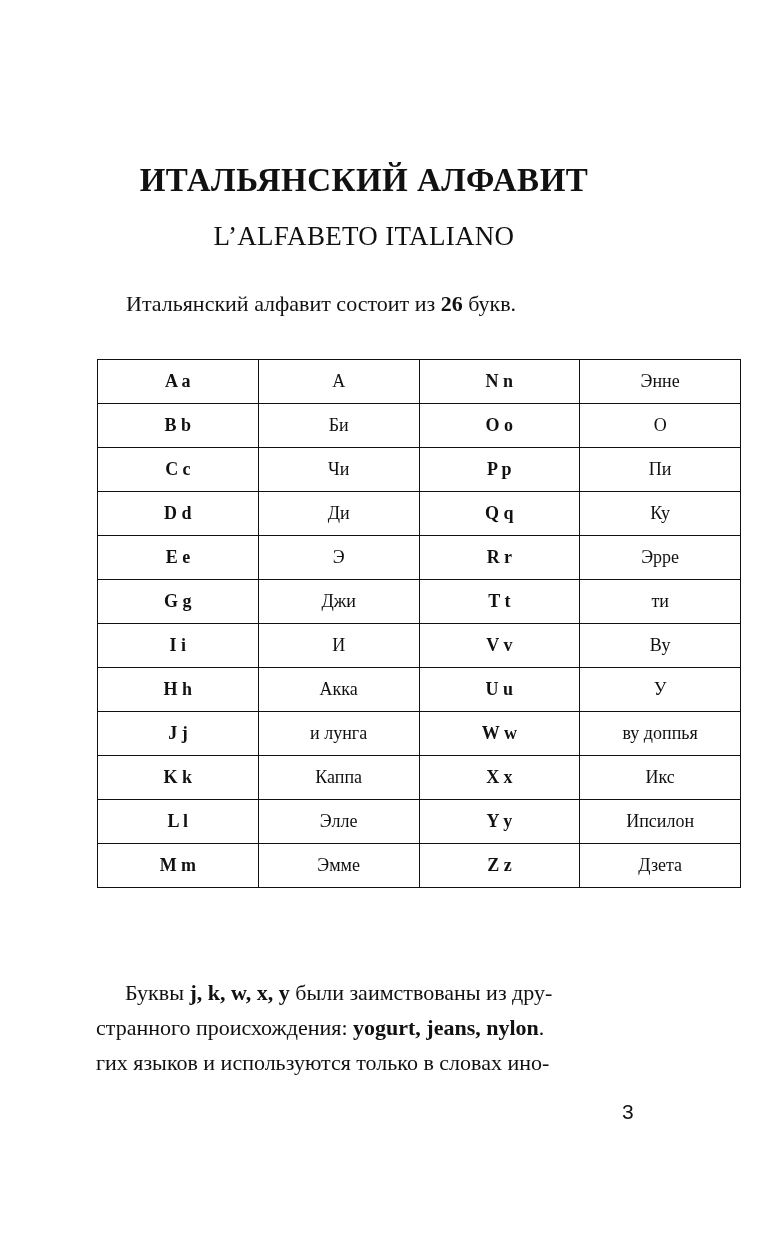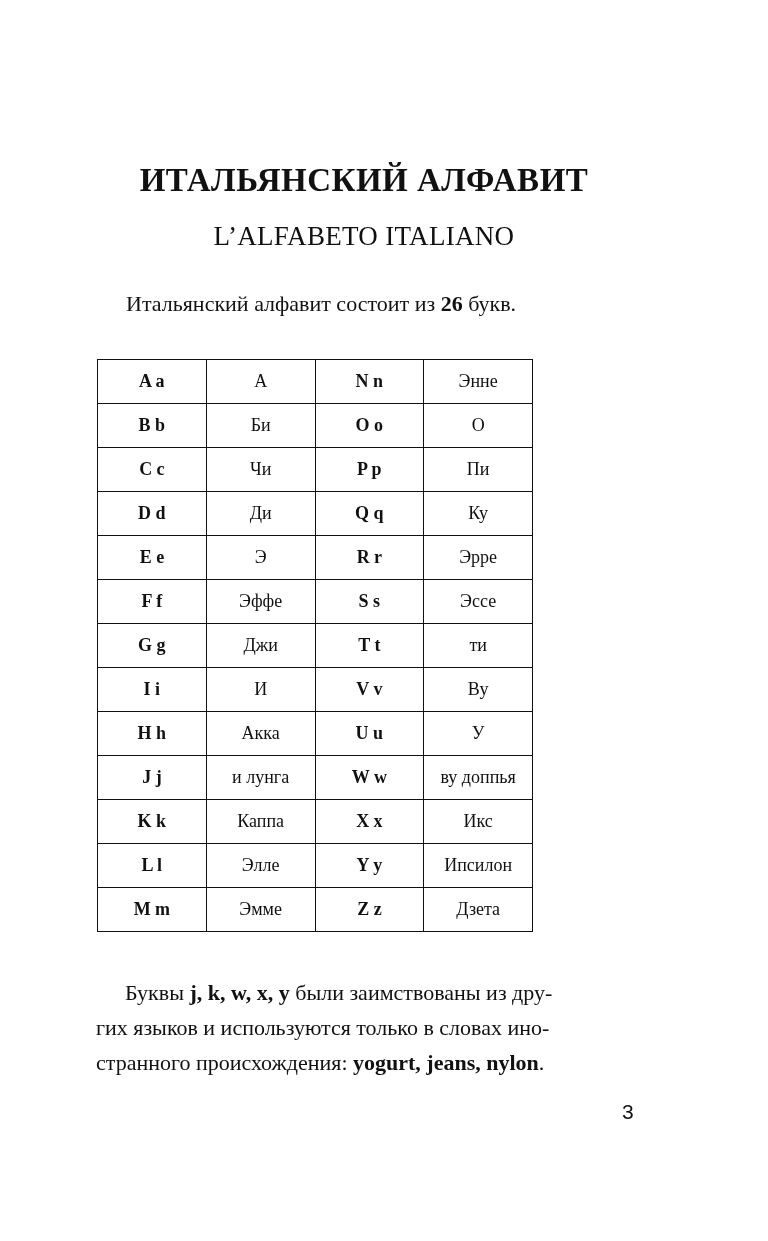--- a/index.html
+++ b/index.html
@@ -3,21 +3,21 @@
 <meta charset="utf-8">
 <style>
   html, body { margin: 0; padding: 0; background: #ffffff; }
   body { width: 768px; height: 1241px; position: relative; overflow: hidden;
          font-family: "Liberation Serif", serif; color: #111; }
   .title1 { position: absolute; top: 162px; left: 0; width: 728px; text-align: center;
             font-weight: bold; font-size: 33px; letter-spacing: 0.5px; }
   .title2 { position: absolute; top: 221px; left: 0; width: 728px; text-align: center;
             font-weight: normal; font-size: 27px; letter-spacing: 0.3px; }
   .intro { position: absolute; top: 291px; left: 126px; font-size: 22px; }
-  table.alpha { position: absolute; top: 359px; left: 97px; width: 436px;
+  table.alpha { position: absolute; top: 359px; left: 97px; width: 644px;
                 border-collapse: collapse; table-layout: fixed; }
   table.alpha td { border: 1px solid #111; height: 43px; text-align: center;
                    vertical-align: middle; font-size: 18px; padding: 0; }
   table.alpha td.letter { font-weight: bold; }
   .para { position: absolute; top: 975px; left: 96px; width: 540px; font-size: 22px;
           line-height: 35px; }
   .para .line { display: block; white-space: nowrap; }
   .para .indent { padding-left: 29px; }
   .pagenum { position: absolute; top: 1100px; left: 622px; font-size: 21px;
              font-family: "Liberation Sans", sans-serif; }
@@ -57,26 +57,20 @@
         <td class="letter">Q q</td>
         <td class="name">Ку</td>
       </tr>
       <tr>
         <td class="letter">E e</td>
         <td class="name">Э</td>
         <td class="letter">R r</td>
         <td class="name">Эрре</td>
       </tr>
       <tr>
-        <td class="letter">F f</td>
-        <td class="name">Эффе</td>
-        <td class="letter">S s</td>
-        <td class="name">Эссе</td>
-      </tr>
-      <tr>
         <td class="letter">G g</td>
         <td class="name">Джи</td>
         <td class="letter">T t</td>
         <td class="name">ти</td>
       </tr>
       <tr>
         <td class="letter">I i</td>
         <td class="name">И</td>
         <td class="letter">V v</td>
         <td class="name">Ву</td>
@@ -109,17 +103,17 @@
         <td class="letter">M m</td>
         <td class="name">Эмме</td>
         <td class="letter">Z z</td>
         <td class="name">Дзета</td>
       </tr>
     </tbody>
 </table>
 
 <div class="para">
   <span class="line indent"><span>Буквы </span><b>j, k, w, x, y</b><span> были заимствованы из дру-</span></span>
+  <span class="line"><span>странного происхождения: </span><b>yogurt, jeans, nylon</b><span>.</span></span>
   <span class="line">гих языков и используются только в словах ино-</span>
-  <span class="line"><span>странного происхождения: </span><b>yogurt, jeans, nylon</b><span>.</span></span>
 </div>
 
 <div class="pagenum">3</div>
 
 </body></html>

